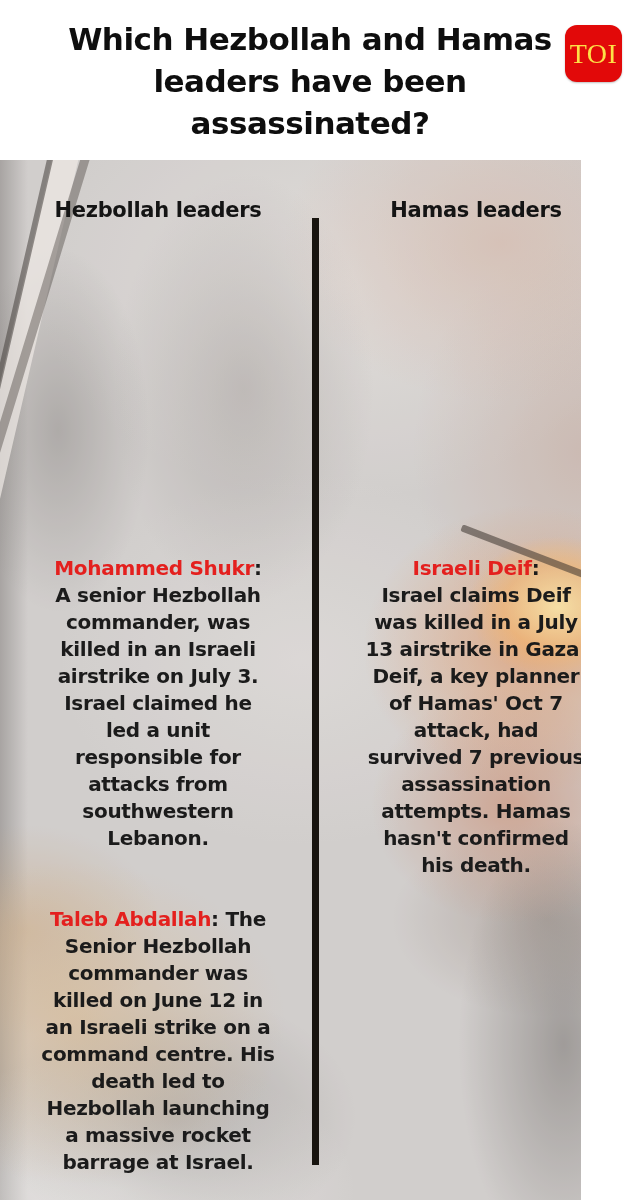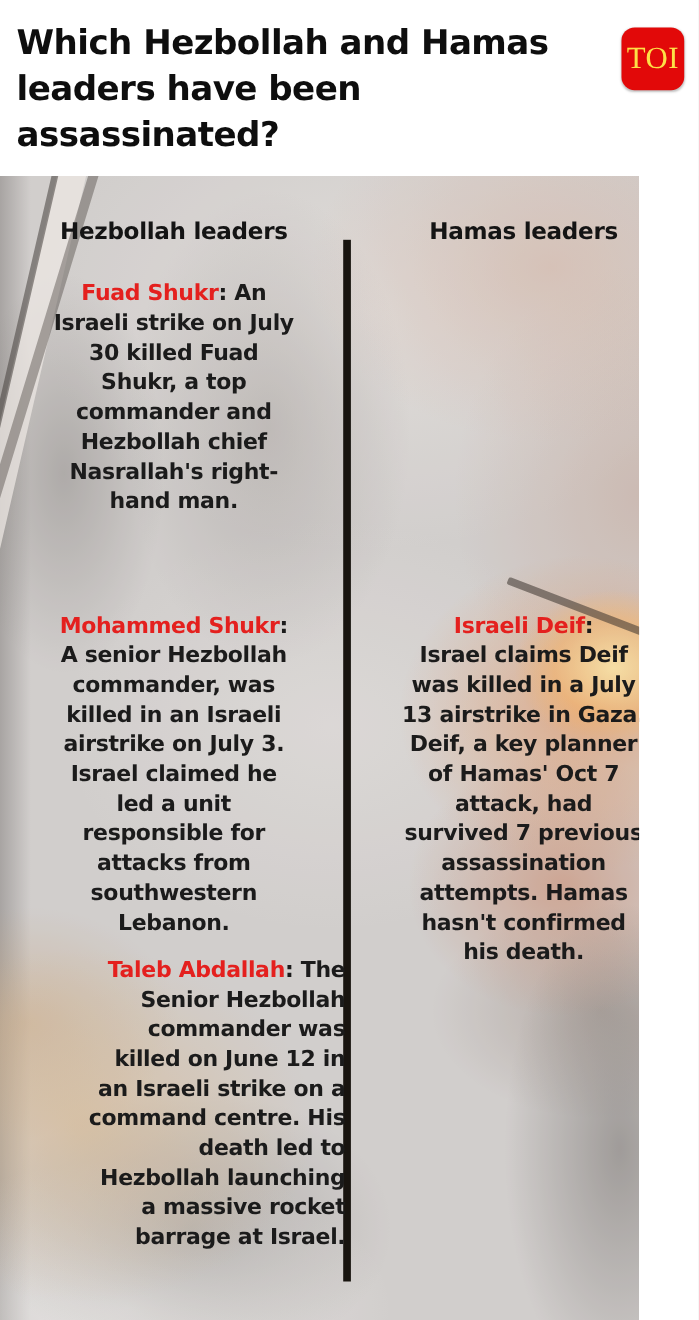--- a/index.html
+++ b/index.html
@@ -6,21 +6,21 @@
   .poster {
     position:relative; width:635px; height:1200px; overflow:hidden;
     background:#ffffff;
     font-family:"DejaVu Sans","Liberation Sans",sans-serif;
   }
 
   
   .header { position:absolute; top:0; left:0; width:635px; height:160px; background:#ffffff; z-index:5; }
   .title {
     position:absolute; top:18px; left:15px; width:590px;
-    text-align:left; white-space:pre-line;
+    text-align:center; white-space:pre-line;
     font-size:31px; line-height:42px; font-weight:800;
     letter-spacing:-0.5px; color:#0e0e0e;
   }
   .toi-logo {
     position:absolute; top:25px; left:565px; width:57px; height:57px;
     background:var(--logo-red,#e20909); border-radius:12px;
     display:flex; align-items:center; justify-content:center;
     box-shadow:0 1px 2px rgba(0,0,0,0.25);
   }
   .toi-logo span {
@@ -77,21 +77,21 @@
   }
   .entry {
     position:absolute; left:0; width:100%;
     font-size:20px; line-height:27px; font-weight:700;
     letter-spacing:-0.3px; color:var(--text-dark,#1b1b1b);
     white-space:pre-line;
   }
   .entry .name { color:var(--accent-red,#e4201e); }
   .e1 { top:93px; }
   .e2 { top:395px; }
-  .e3 { top:708px;text-align:right; }
+  .e3 { top:746px; }
 </style>
 </head>
 <body>
 
 <div class="poster">
 
   <div class="header">
     <div class="title">Which Hezbollah and Hamas
 leaders have been
 assassinated?</div>
@@ -105,28 +105,20 @@
     <div class="wash"></div>
     <div class="streak streak-light"></div>
     <div class="streak streak-dark-1"></div>
     <div class="streak streak-dark-2"></div>
     <div class="streak beam-dark"></div>
 
     <div class="divider"></div>
 
     <div class="col col-left">
       <div class="col-heading">Hezbollah leaders</div>
-      <div class="entry e1"><span class="name">Fuad Shukr</span><span>: An
-Israeli strike on July
-30 killed Fuad
-Shukr, a top
-commander and
-Hezbollah chief
-Nasrallah's right-
-hand man.</span></div>
       <div class="entry e2"><span class="name">Mohammed Shukr</span><span>:
 A senior Hezbollah
 commander, was
 killed in an Israeli
 airstrike on July 3.
 Israel claimed he
 led a unit
 responsible for
 attacks from
 southwestern

